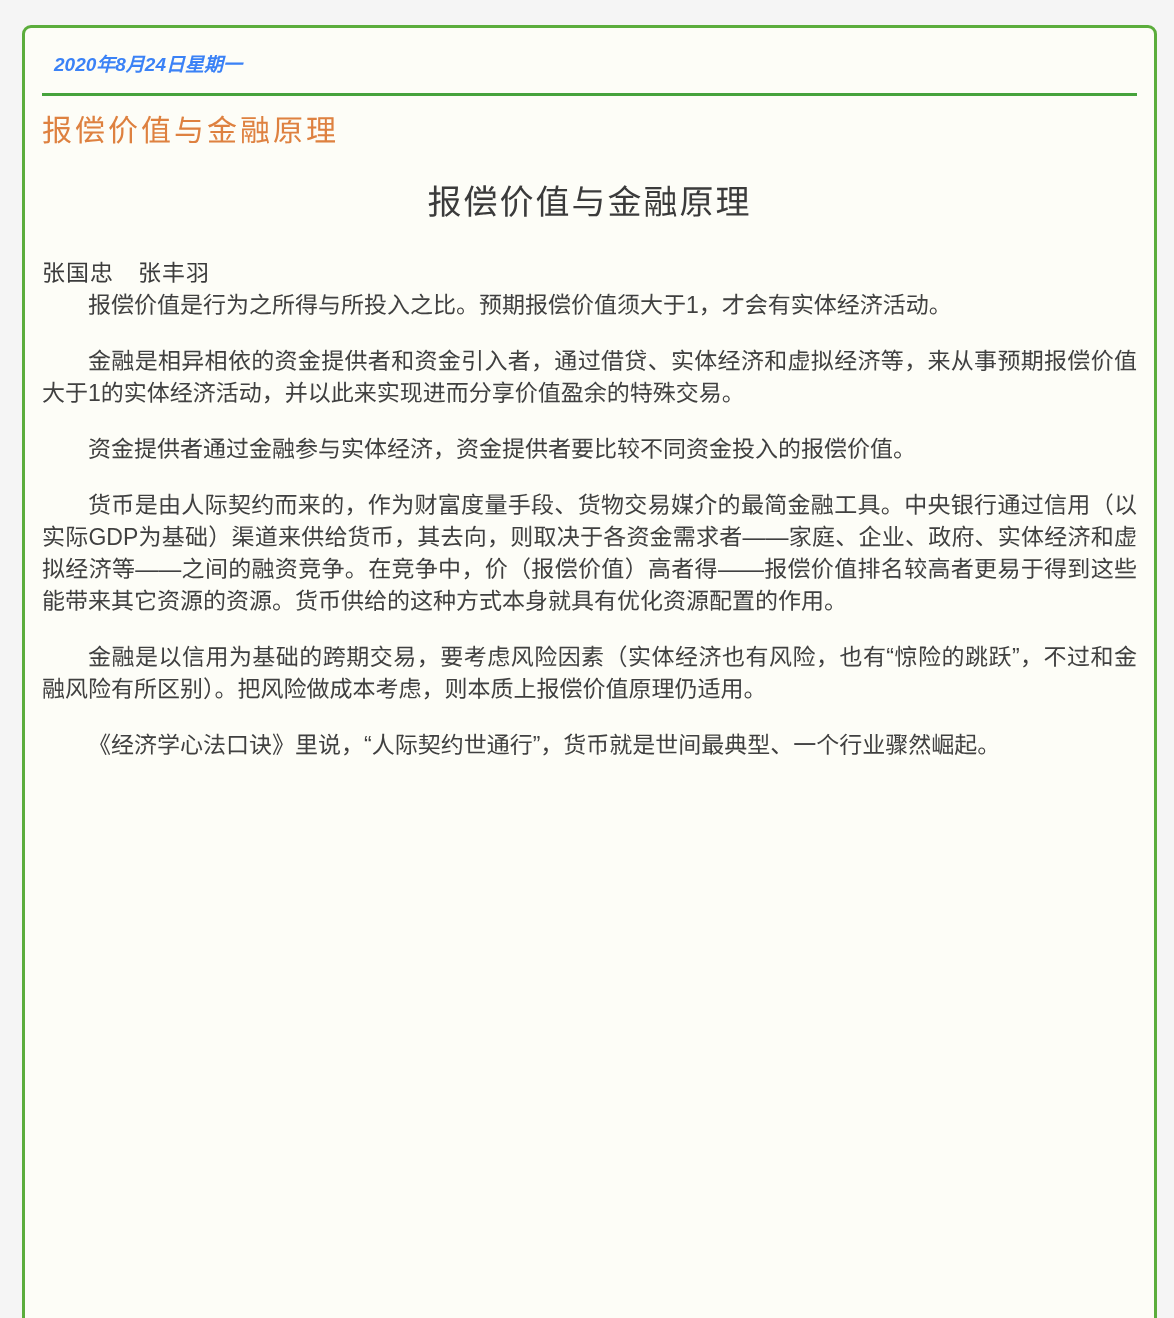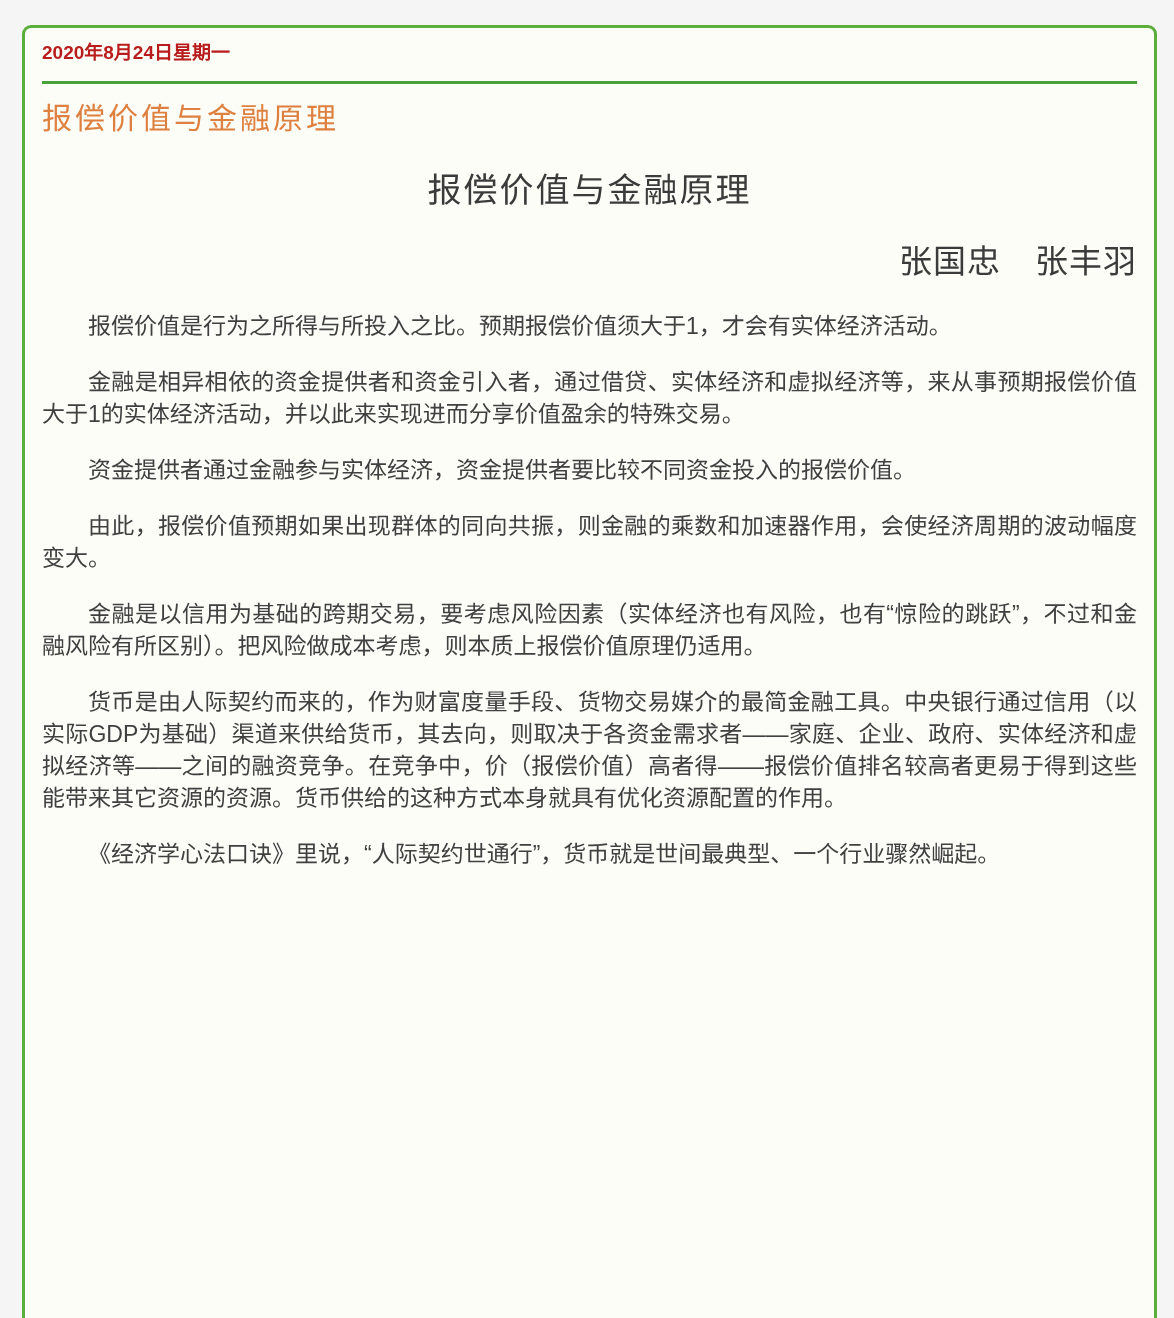--- a/index.html
+++ b/index.html
@@ -14,24 +14,25 @@
     position: absolute;
     left: 22px; top: 25px;
     width: 1135px;
     min-height: 1400px;
     background: #fdfdf7;
     border: 3px solid #5bad3c;
     border-radius: 9px;
     padding: 12px 17px 40px 17px;
   }
   .post-date {
-    color: #b91c1c;
+    color: #3b82f6;
     font-size: 19px;
     line-height: 26px;
-    margin: 0;
+    margin: 12px;
+    font-style: italic;
   }
   .date-divider {
     border: none;
     border-top: 3px solid #46a33c;
     margin: 15px 0 0 0;
   }
   .post-title {
     font-family: "Liberation Serif", "DejaVu Serif", serif;
     font-weight: 400;
     color: #de8140;
@@ -47,28 +48,27 @@
     color: #3b3b3b;
     font-size: 34px;
     line-height: 36px;
     text-align: center;
     letter-spacing: 2px;
     margin: 37px 0 0 0;
   }
   .doc-authors {
     font-family: "Liberation Serif", "DejaVu Serif", serif;
     color: #3b3b3b;
-    font-size: 33px;
+    font-size: 23px;
     line-height: 30px;
-    text-align: right;
+    text-align: left;
     letter-spacing: 1px;
     margin: 38px 0 0 0;
   }
   .article-body {
-    margin-top: 33px;
     color: #404040;
     font-size: 23px;
     line-height: 32px;
     text-align: justify;
   }
   .article-body p {
     margin: 0 0 24px 0;
     text-indent: 2em;
   }
 </style>
@@ -86,20 +86,19 @@
   <div class="doc">
 
     <div class="doc-title">报偿价值与金融原理</div>
 
     <div class="doc-authors">张国忠　张丰羽</div>
 
     <div class="article-body">
       <p>报偿价值是行为之所得与所投入之比。预期报偿价值须大于1，才会有实体经济活动。</p>
       <p>金融是相异相依的资金提供者和资金引入者，通过借贷、实体经济和虚拟经济等，来从事预期报偿价值大于1的实体经济活动，并以此来实现进而分享价值盈余的特殊交易。</p>
       <p>资金提供者通过金融参与实体经济，资金提供者要比较不同资金投入的报偿价值。</p>
-      <p>由此，报偿价值预期如果出现群体的同向共振，则金融的乘数和加速器作用，会使经济周期的波动幅度变大。</p>
+      <p>货币是由人际契约而来的，作为财富度量手段、货物交易媒介的最简金融工具。中央银行通过信用（以实际GDP为基础）渠道来供给货币，其去向，则取决于各资金需求者——家庭、企业、政府、实体经济和虚拟经济等——之间的融资竞争。在竞争中，价（报偿价值）高者得——报偿价值排名较高者更易于得到这些能带来其它资源的资源。货币供给的这种方式本身就具有优化资源配置的作用。</p>
       <p>金融是以信用为基础的跨期交易，要考虑风险因素（实体经济也有风险，也有“惊险的跳跃”，不过和金融风险有所区别）。把风险做成本考虑，则本质上报偿价值原理仍适用。</p>
-      <p>货币是由人际契约而来的，作为财富度量手段、货物交易媒介的最简金融工具。中央银行通过信用（以实际GDP为基础）渠道来供给货币，其去向，则取决于各资金需求者——家庭、企业、政府、实体经济和虚拟经济等——之间的融资竞争。在竞争中，价（报偿价值）高者得——报偿价值排名较高者更易于得到这些能带来其它资源的资源。货币供给的这种方式本身就具有优化资源配置的作用。</p>
       <p>《经济学心法口诀》里说，“人际契约世通行”，货币就是世间最典型、一个行业骤然崛起。</p>
     </div>
 
   </div>
 </div>
 
 </body></html>

